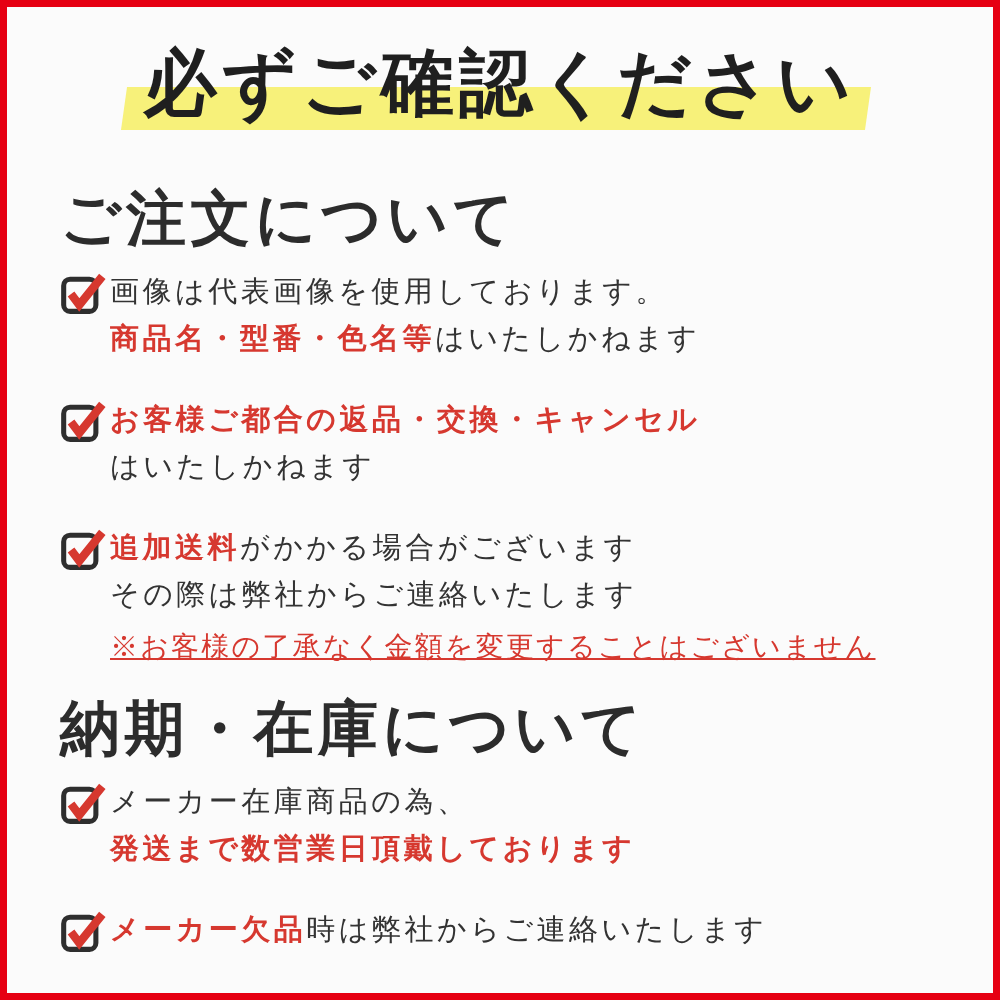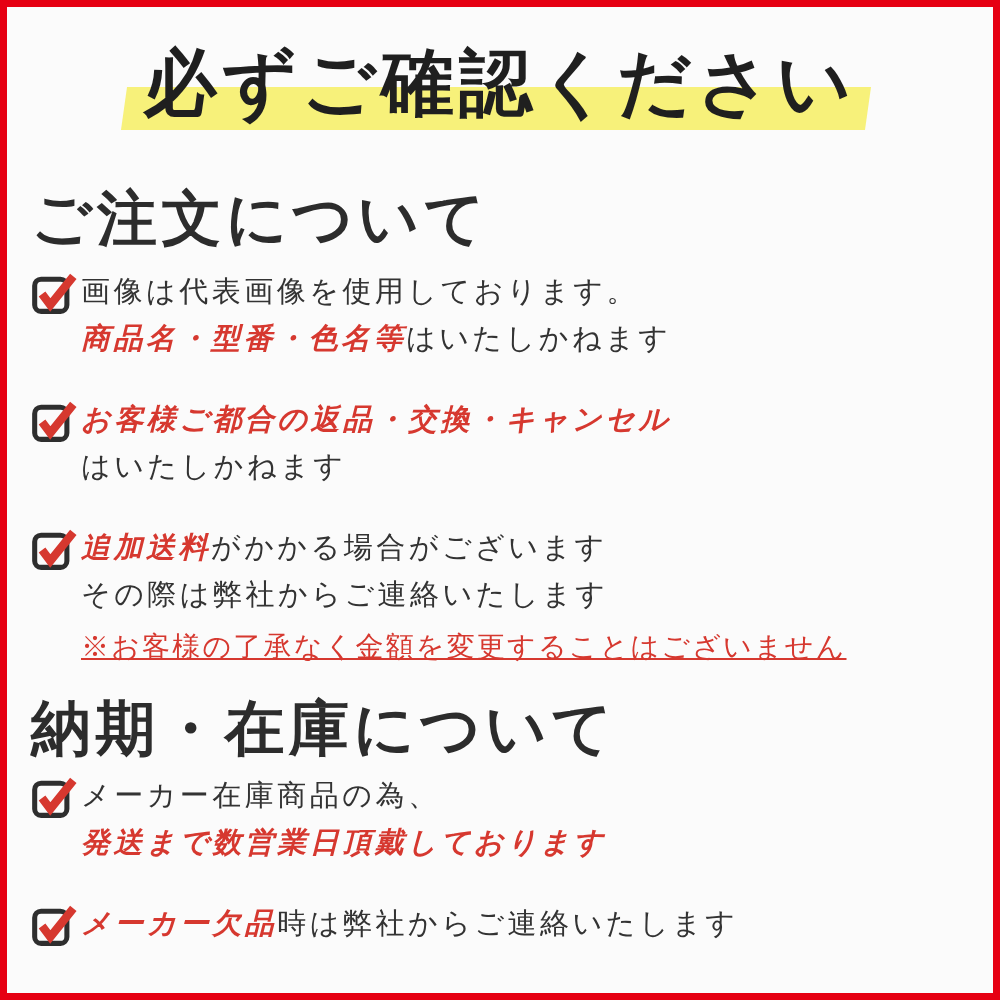--- a/index.html
+++ b/index.html
@@ -7,21 +7,21 @@
     --title-dark:#1f1f1f; --yellow:#f7f17a; --box:#2e2e2e;
   }
   *{margin:0;padding:0;box-sizing:border-box;}
   html,body{background:#ffffff;}
   body{font-family:"Liberation Serif","DejaVu Serif",serif;}
   .canvas{
     position:relative;
     width:1000px;height:1000px;
     background:var(--bg);
     border:7px solid var(--border-red);
-    padding:0 24px;
+    padding:0 53px;
     overflow:hidden;
   }
   
   .title-row{margin-top:40px;text-align:center;}
   .title-wrap{position:relative;display:inline-block;}
   .title-highlight{
     position:absolute;left:-20px;right:-12px;top:40px;bottom:-10px;
     background:var(--yellow);
     transform:skewX(-8deg);
     z-index:0;
@@ -36,33 +36,33 @@
   }
   
   h2.section-heading{
     font-size:60px;line-height:62px;
     letter-spacing:4.5px;
     font-weight:700;
     color:#2c2c2c;
     white-space:nowrap;
   }
   h2.first{margin-top:68px;margin-bottom:18px;}
-  h2.second{margin-top:22px;margin-bottom:12px;}
+  h2.second{margin-top:22px;margin-bottom:18px;}
   
   .item{display:flex;align-items:flex-start;margin-bottom:34px;}
   .item:last-child{margin-bottom:0;}
   .checkbox{flex:0 0 auto;width:46px;height:46px;margin-top:2px;margin-right:4px;}
   .lines{flex:1 1 auto;}
   .lines p{
     font-size:29px;line-height:47px;
     letter-spacing:3.5px;
     color:var(--dark);
     white-space:nowrap;
   }
-  .seg-red{color:var(--red);font-weight:700;font-style:italic;}
+  .seg-red{color:var(--red);font-weight:700;}
   .seg-dark{color:var(--dark);font-weight:400;}
   p.note{
     font-size:28px;line-height:34px;
     letter-spacing:2.2px;
     color:var(--red);
     margin-top:12px;
     font-weight:400;
     white-space:nowrap;
     text-decoration:underline;
   }

